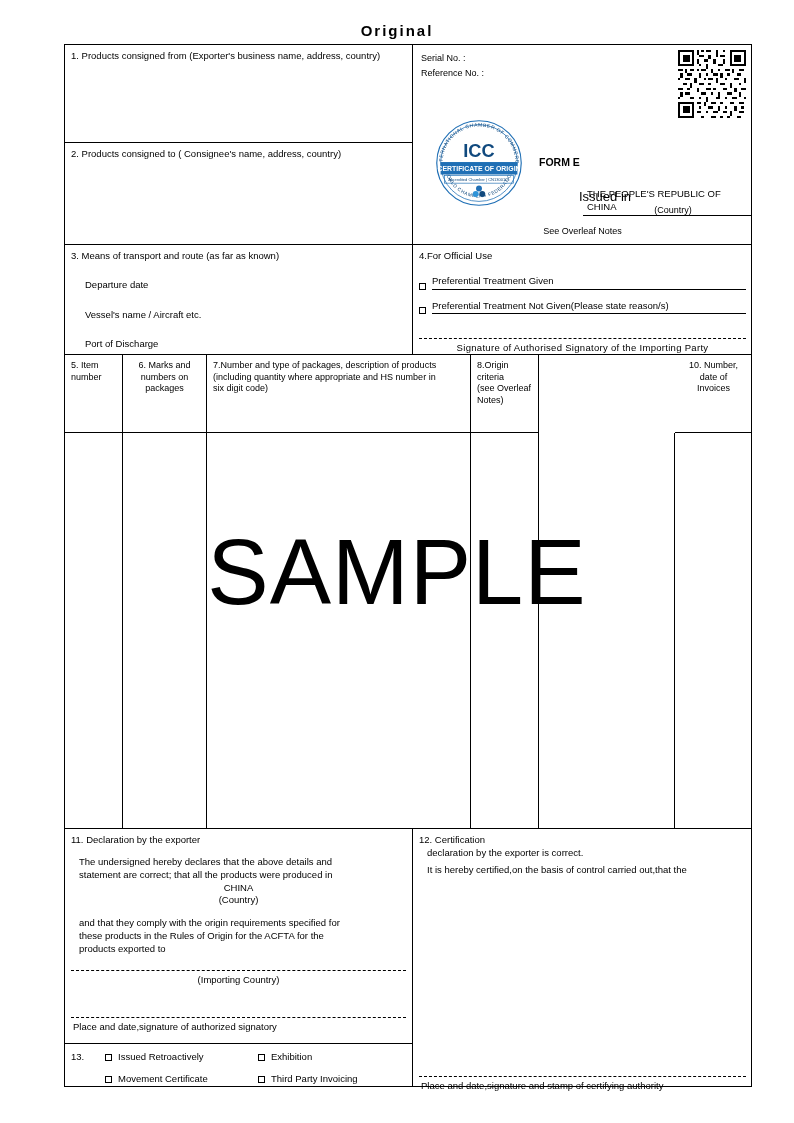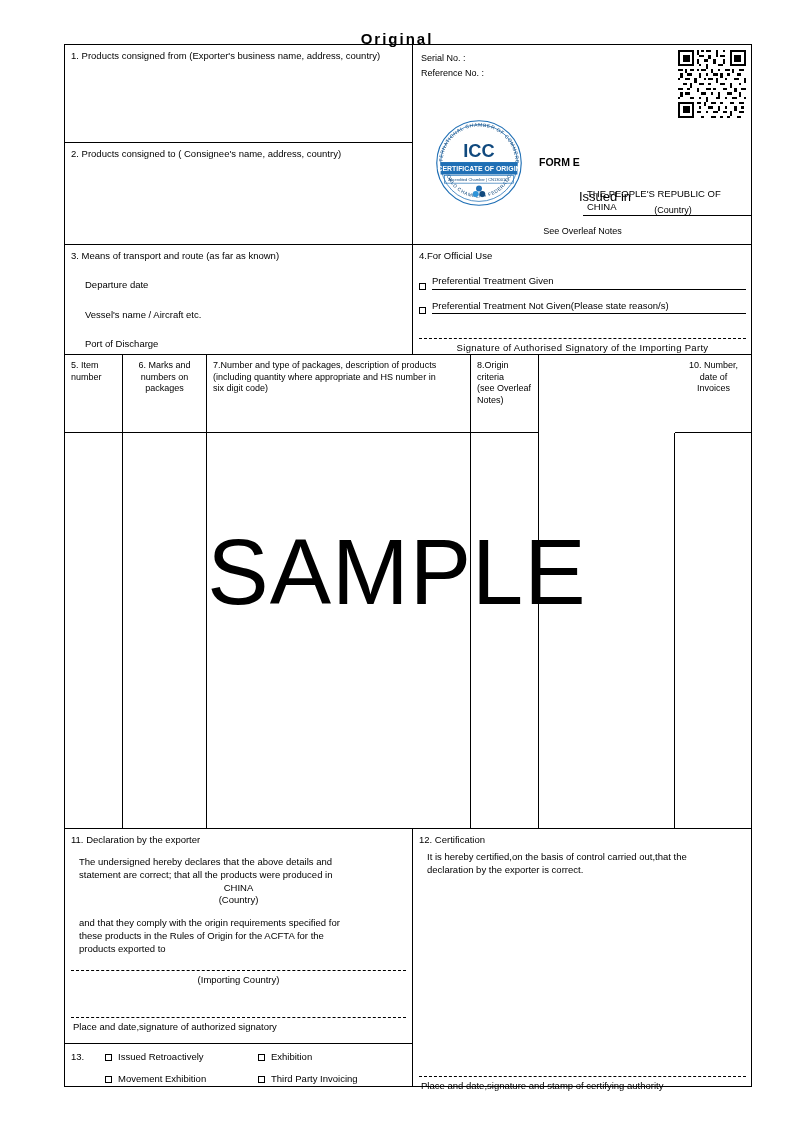--- a/index.html
+++ b/index.html
@@ -15,21 +15,21 @@
     position: relative;
     overflow: hidden;
   }
   .page {
     position: relative;
     width: 794px;
     height: 1123px;
   }
   .doc-title {
     position: absolute;
-    top: 30px;
+    top: 22px;
     left: 0;
     width: 794px;
     text-align: center;
     font-size: 15px;
     font-weight: bold;
     letter-spacing: 2px;
   }
   .form {
     position: absolute;
     left: 64px;
@@ -375,39 +375,39 @@
 
       <div class="dotline" style="margin-top:14px;"></div>
       <div class="center">(Importing Country)</div>
 
       <div class="dotline" style="margin-top:30px;"></div>
       <div style="margin-left:2px;">Place and date,signature of authorized signatory</div>
     </div>
 
     <div class="cell pad" style="left:348px; top:784px; width:339px; height:257px;">
       <div>12. Certification</div>
+      <div style="margin-left:8px;">declaration by the exporter is correct.</div>
       <div style="margin-top:4px; margin-left:8px;">It is hereby certified,on the basis of control carried out,that the</div>
-      <div style="margin-left:8px;">declaration by the exporter is correct.</div>
 
       <div class="dotline" style="margin-top:200px;"></div>
       <div style="margin-left:2px;">Place and date,signature and stamp of certifying authority</div>
     </div>
 
     <div class="cell pad br" style="left:0; top:999px; width:348px; height:42px;">
       <div style="display:flex; align-items:center; margin-top:2px;">
         <span style="width:34px;">13.</span>
         <span class="chk"></span>
         <span style="width:140px;">Issued Retroactively</span>
         <span class="chk"></span>
         <span>Exhibition</span>
       </div>
       <div style="display:flex; align-items:center; margin-top:9px;">
         <span style="width:34px;"></span>
         <span class="chk"></span>
-        <span style="width:140px;">Movement Exhibition</span>
+        <span style="width:140px;">Movement Certificate</span>
         <span class="chk"></span>
         <span>Third Party Invoicing</span>
       </div>
     </div>
 
   </div>
 
   <div class="watermark">SAMPLE</div>
 
 

